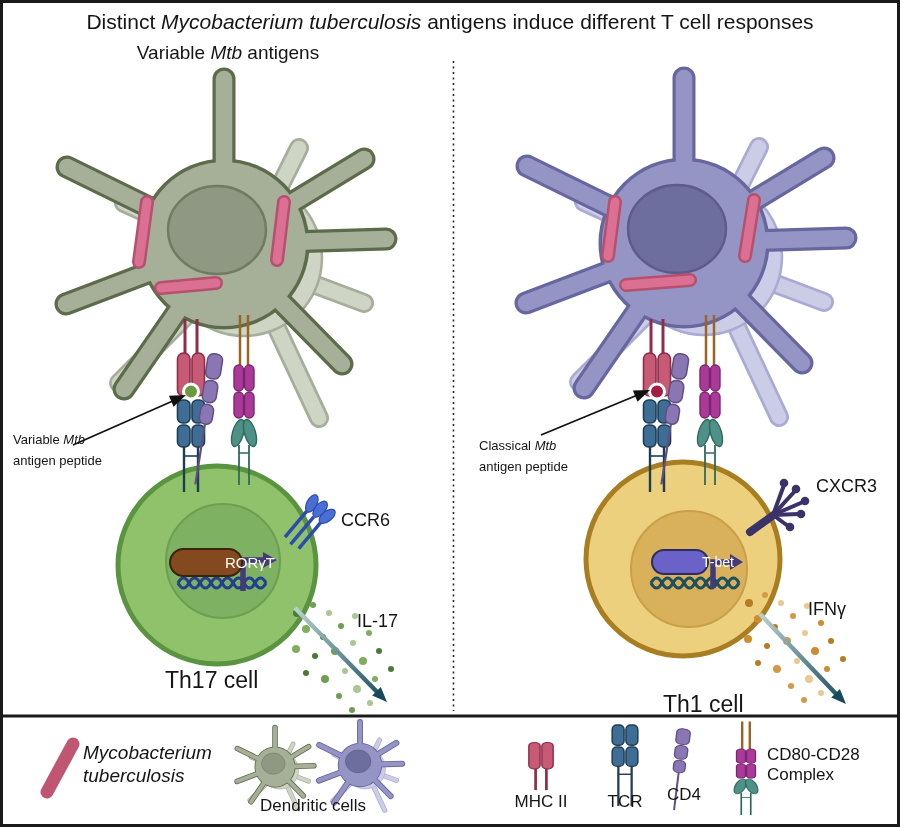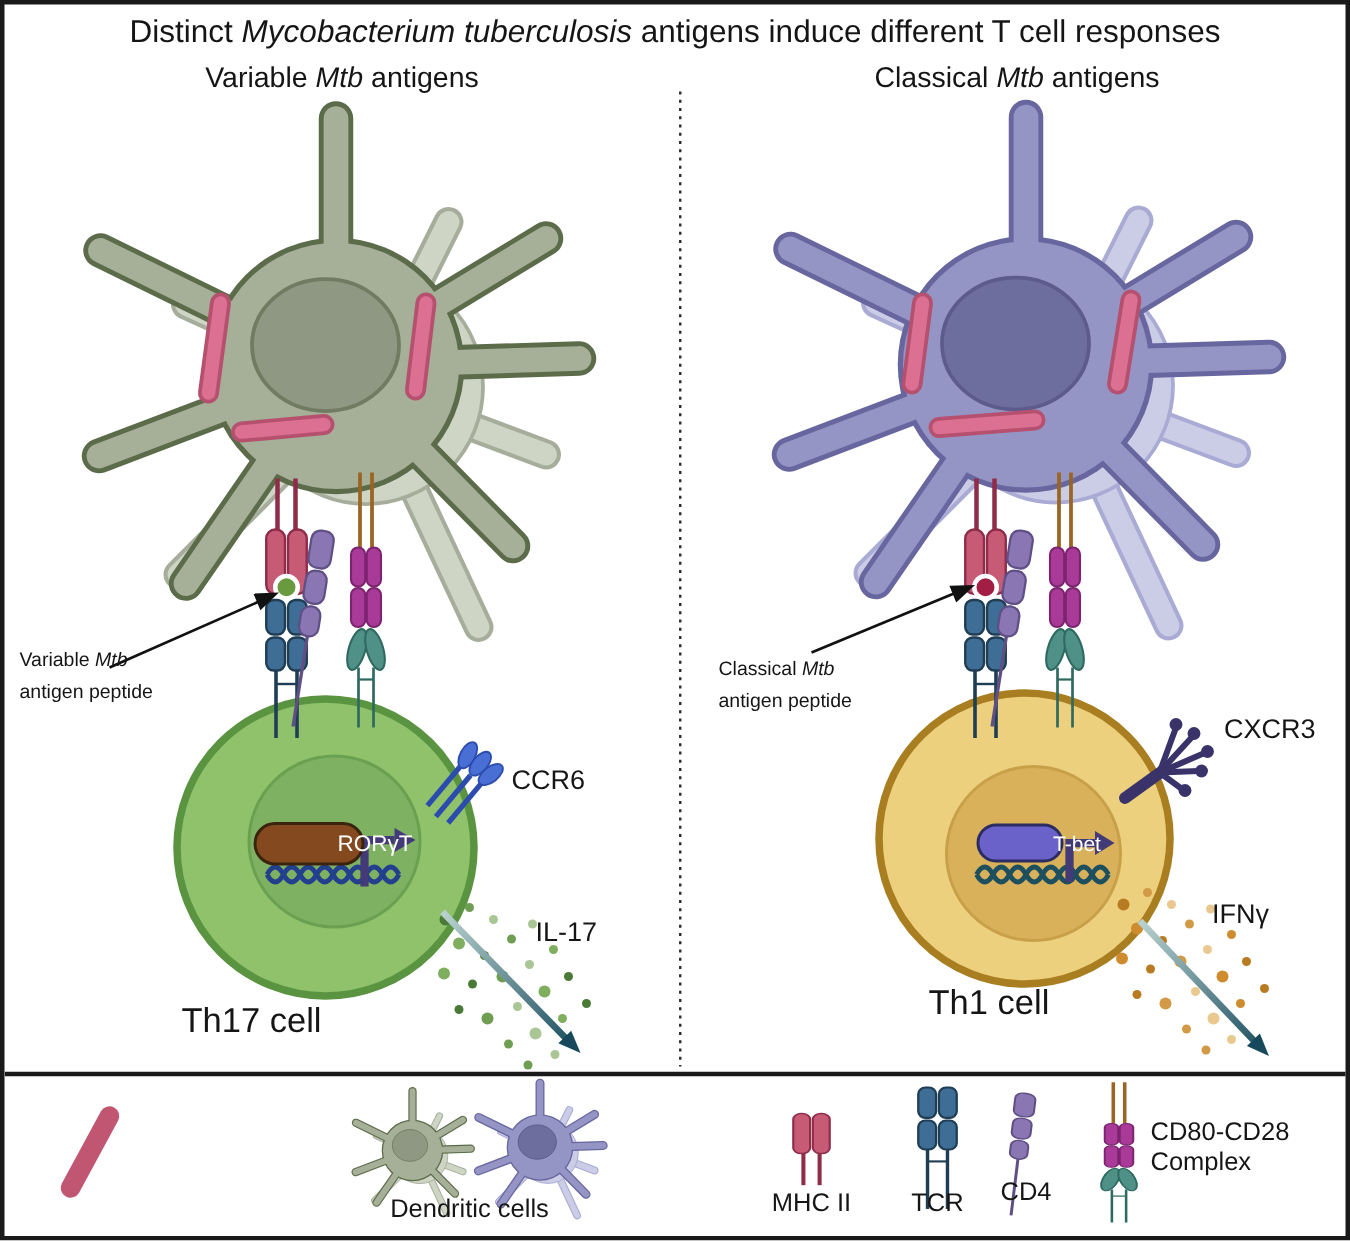--- a/index.html
+++ b/index.html
@@ -9,21 +9,21 @@
     font-family:"Liberation Sans",sans-serif;color:#151515;
   }
   .stage svg{position:absolute;left:0;top:0;}
   .lbl{position:absolute;white-space:nowrap;}
   .title{left:0;right:0;top:7px;text-align:center;font-size:21px;}
   .hdr{top:39px;width:400px;text-align:center;font-size:19px;}
   .hdr-l{left:25px;} .hdr-r{left:475px;}
   .pep{font-size:13px;line-height:21px;white-space:normal;width:160px;}
   .pep-l{left:10px;top:426px;} .pep-r{left:476px;top:432px;}
   .small{font-size:18px;}
-  .celllbl{font-size:23px;}
+  .celllbl{font-size:23px;margin-left:44px;}
   .tf{position:absolute;text-align:center;color:#fff;margin-left:44px;}
   .tf-l{left:167px;top:546px;width:72px;height:27px;line-height:27px;font-size:15px;}
   .tf-r{left:649px;top:547px;width:44px;height:24px;line-height:24px;font-size:14px;}
   .leg{font-size:17px;}
   .leg-mtb{left:80px;top:738px;font-size:19px;line-height:23px;font-style:italic;white-space:normal;width:140px;}
   .ctr{text-align:center;}
   i{font-style:italic;}
   
   .dc-green{--dcb:var(--dc-green-body);--dce:var(--dc-green-edge);--dcn:var(--dc-green-nucleus);
             --dcne:var(--dc-green-nucleus-edge);--dcbk:var(--dc-green-back);--dcbke:var(--dc-green-back-edge);}
@@ -280,35 +280,35 @@
   <use href="#dc" transform="translate(357,762) scale(0.26)" class="dc-purple"></use>
   <use href="#mhc2" transform="translate(538,740) scale(0.9,-0.62)"></use>
   <use href="#tcr" transform="translate(622,722) scale(0.95,0.88)"></use>
   <use href="#cd4" transform="translate(681,726) rotate(7) scale(0.9,0.62)"></use>
   <use href="#cd80" transform="translate(743,746) scale(0.95,0.55)"></use>
 </svg>
 
 <div class="lbl title"><span>Distinct </span><i>Mycobacterium tuberculosis</i><span> antigens induce different T cell responses</span></div>
 
 <div class="lbl hdr hdr-l"><span>Variable </span><i>Mtb</i><span> antigens</span></div>
-<div class="lbl hdr hdr-r"><span>Classical </span><i>Mtb</i><span> antigens</span></div>
 
 <div class="lbl pep pep-l"><span>Variable </span><i>Mtb</i><br><span>antigen peptide</span></div>
 <div class="lbl pep pep-r"><span>Classical </span><i>Mtb</i><br><span>antigen peptide</span></div>
 
 <div class="lbl small" style="left:338px;top:507px">CCR6</div>
 <div class="lbl small" style="left:813px;top:473px">CXCR3</div>
 <div class="lbl small" style="left:354px;top:608px">IL-17</div>
 <div class="lbl small" style="left:805px;top:596px">IFNγ</div>
 
 <div class="tf tf-l">RORγT</div>
 <div class="tf tf-r">T-bet</div>
 
 <div class="lbl celllbl" style="left:118px;top:664px">Th17 cell</div>
-<div class="lbl celllbl" style="left:616px;top:652px">Th1 cell</div>
-
+<div class="lbl celllbl" style="left:616px;top:688px">Th1 cell</div>
+
+<div class="lbl leg-mtb" style="position:absolute"><span>Mycobacterium</span><br><span>tuberculosis</span></div>
 <div class="lbl leg ctr" style="left:240px;top:793px;width:140px">Dendritic cells</div>
 <div class="lbl leg ctr" style="left:498px;top:789px;width:80px">MHC II</div>
 <div class="lbl leg ctr" style="left:592px;top:789px;width:60px">TCR</div>
 <div class="lbl leg ctr" style="left:651px;top:782px;width:60px">CD4</div>
 <div class="lbl leg" style="left:764px;top:742px;line-height:20px;white-space:normal;width:120px"><span>CD80-CD28</span><br><span>Complex</span></div>
 
 </div>
 
 </body></html>

